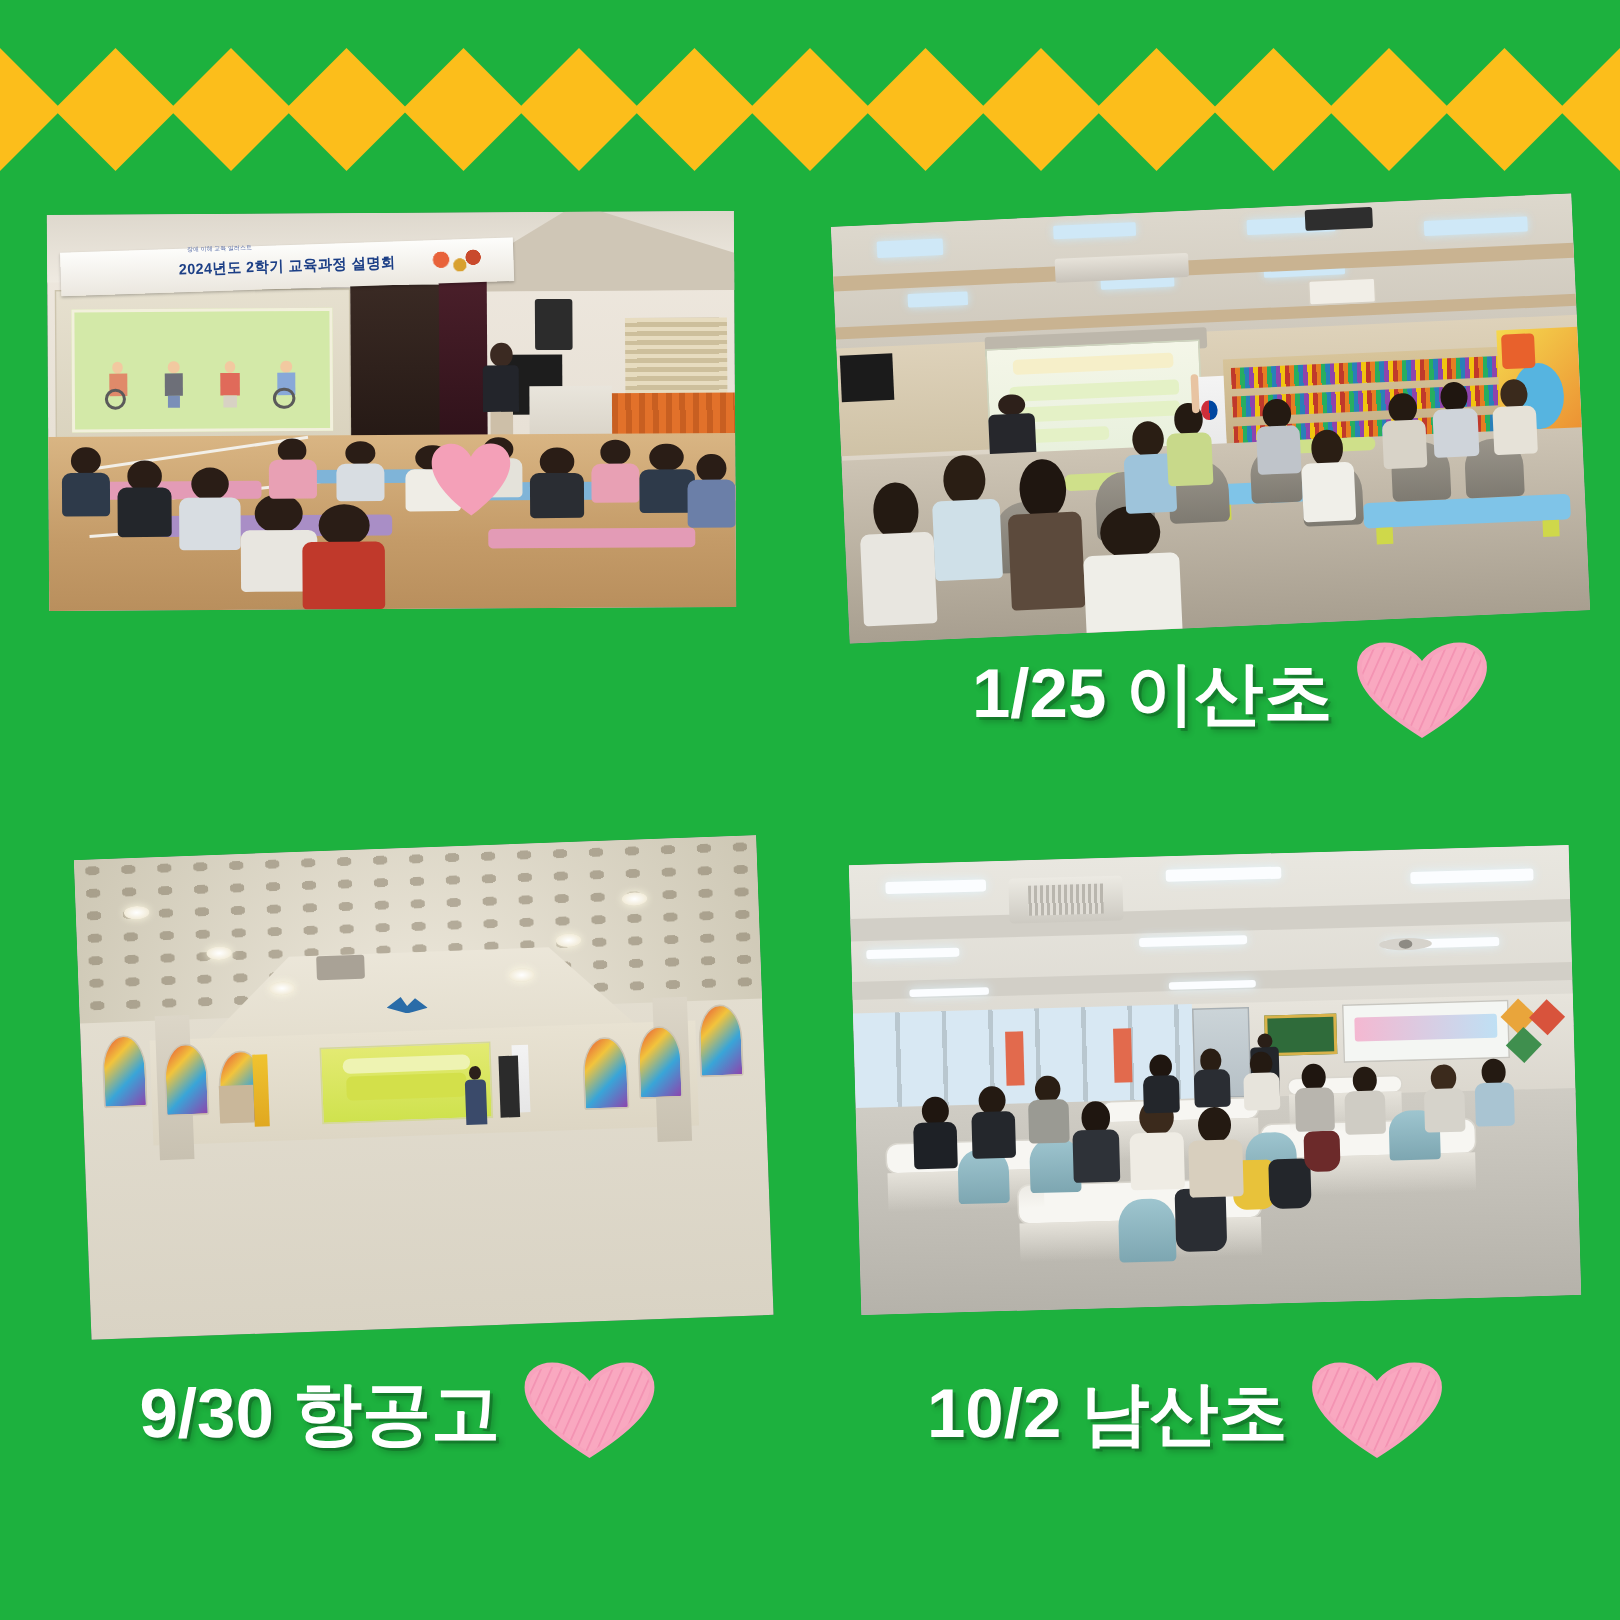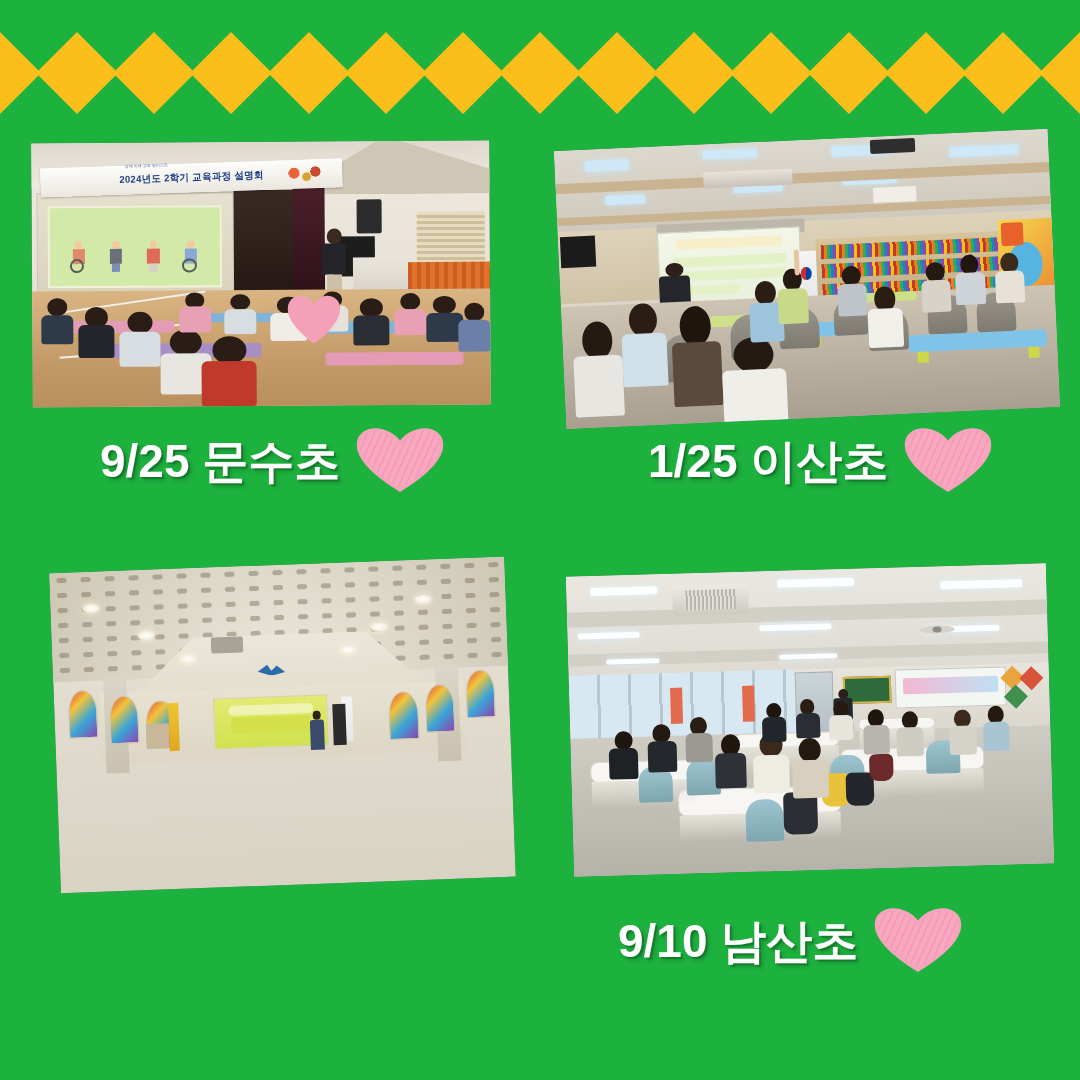--- a/index.html
+++ b/index.html
@@ -432,35 +432,20 @@
         <span class="banner-sub">&nbsp;</span>
         <span class="leaf"></span>
       </div>
       <div class="layer heart-sticker">
         <svg viewBox="0 0 100 92" width="100%" height="100%" aria-hidden="true">
           <path d="M50 90 C12 62 2 40 2 26 C2 10 14 2 26 2 C37 2 45 9 50 18 C55 9 63 2 74 2 C86 2 98 10 98 26 C98 40 88 62 50 90Z" fill="#F4A0B8"></path>
         </svg>
       </div>
     </div>
   </div>
-  <div class="caption" style="left:100px; top:428px;">
-    <span class="cap-text">9/25 문수초</span>
-    <span class="cap-heart">
-      <svg width="92" height="64" viewBox="0 0 100 72" aria-hidden="true">
-        <defs>
-          <pattern id="scr1" width="7" height="7" patternUnits="userSpaceOnUse" patternTransform="rotate(24)">
-            <line x1="0" y1="0" x2="0" y2="7" stroke="#EE7FA6" stroke-width="2.6"></line>
-          </pattern>
-        </defs>
-        <path id="hp1" d="M50 70 C13 47 3 30 3 19 C3 7 13 2 22 2 C33 2 44 8 50 17 C56 8 67 2 78 2 C87 2 97 7 97 19 C97 30 87 47 50 70Z" fill="#F9A8C0"></path>
-        <path d="M50 70 C13 47 3 30 3 19 C3 7 13 2 22 2 C33 2 44 8 50 17 C56 8 67 2 78 2 C87 2 97 7 97 19 C97 30 87 47 50 70Z" fill="url(#scr1)" opacity=".55"></path>
-        <path d="M50 70 C13 47 3 30 3 19 C3 7 13 2 22 2 C33 2 44 8 50 17 C56 8 67 2 78 2 C87 2 97 7 97 19 C97 30 87 47 50 70Z" fill="none" stroke="#F7A3BD" stroke-width="3.4"></path>
-      </svg>
-    </span>
-  </div>
 
   <div class="photo-card" id="p2">
     <div class="photo-inner">
       <div class="layer bg"></div>
       <div class="layer ceiling"></div>
       <div class="layer ctile" style="left:6%;top:4%;width:9%;height:4%"></div>
       <div class="layer ctile" style="left:30%;top:2%;width:11%;height:3.5%"></div>
       <div class="layer ctile" style="left:56%;top:3%;width:12%;height:3.5%"></div>
       <div class="layer ctile" style="left:80%;top:5%;width:14%;height:3.5%"></div>
       <div class="layer ctile" style="left:10%;top:17%;width:8%;height:3%"></div>
@@ -650,20 +635,35 @@
         <div class="stu" style="left:19%;top:66%;width:10%;height:38%"></div>
         <div class="stu" style="left:31%;top:60%;width:9.5%;height:36%"></div>
         <div class="stu" style="left:42%;top:66%;width:10%;height:38%"></div>
         <div class="stu" style="left:54%;top:60%;width:9.5%;height:36%"></div>
         <div class="stu" style="left:65%;top:66%;width:10%;height:38%"></div>
         <div class="stu" style="left:77%;top:61%;width:9.5%;height:36%"></div>
         <div class="stu" style="left:88%;top:66%;width:10%;height:38%"></div>
       </div>
     </div>
   </div>
+  <div class="caption" style="left:93px; top:908px;">
+    <span class="cap-text">9/30 항공고</span>
+    <span class="cap-heart">
+      <svg width="92" height="64" viewBox="0 0 100 72" aria-hidden="true">
+        <defs>
+          <pattern id="scr3" width="7" height="7" patternUnits="userSpaceOnUse" patternTransform="rotate(24)">
+            <line x1="0" y1="0" x2="0" y2="7" stroke="#EE7FA6" stroke-width="2.6"></line>
+          </pattern>
+        </defs>
+        <path d="M50 70 C13 47 3 30 3 19 C3 7 13 2 22 2 C33 2 44 8 50 17 C56 8 67 2 78 2 C87 2 97 7 97 19 C97 30 87 47 50 70Z" fill="#F9A8C0"></path>
+        <path d="M50 70 C13 47 3 30 3 19 C3 7 13 2 22 2 C33 2 44 8 50 17 C56 8 67 2 78 2 C87 2 97 7 97 19 C97 30 87 47 50 70Z" fill="url(#scr3)" opacity=".55"></path>
+        <path d="M50 70 C13 47 3 30 3 19 C3 7 13 2 22 2 C33 2 44 8 50 17 C56 8 67 2 78 2 C87 2 97 7 97 19 C97 30 87 47 50 70Z" fill="none" stroke="#F7A3BD" stroke-width="3.4"></path>
+      </svg>
+    </span>
+  </div>
 
   <div class="photo-card" id="p4">
     <div class="photo-inner">
       <div class="layer bg"></div>
       <div class="layer ceiling"></div>
       <div class="layer beam" style="left:0;top:12%;width:100%;height:5%"></div>
       <div class="layer beam" style="left:0;top:26%;width:100%;height:4%"></div>
       <div class="layer lamp" style="left:5%;top:4%;width:14%;height:2.5%"></div>
       <div class="layer lamp" style="left:44%;top:3%;width:16%;height:2.5%"></div>
       <div class="layer lamp" style="left:78%;top:5%;width:17%;height:2.5%"></div>
@@ -764,21 +764,21 @@
           <div class="kh" style="background:#3b2a1c"></div>
           <div class="kb" style="background:#d6d3cb"></div>
         </div>
       <div class="kid" style="left:86%;top:47%;width:5.5%;height:15%">
           <div class="kh" style="background:#241a12"></div>
           <div class="kb" style="background:#a9c4d2"></div>
         </div>
     </div>
   </div>
   <div class="caption" style="left:618px; top:908px;">
-    <span class="cap-text">9/10 남산초</span>
+    <span class="cap-text">10/2 남산초</span>
     <span class="cap-heart">
       <svg width="92" height="64" viewBox="0 0 100 72" aria-hidden="true">
         <defs>
           <pattern id="scr4" width="7" height="7" patternUnits="userSpaceOnUse" patternTransform="rotate(24)">
             <line x1="0" y1="0" x2="0" y2="7" stroke="#EE7FA6" stroke-width="2.6"></line>
           </pattern>
         </defs>
         <path d="M50 70 C13 47 3 30 3 19 C3 7 13 2 22 2 C33 2 44 8 50 17 C56 8 67 2 78 2 C87 2 97 7 97 19 C97 30 87 47 50 70Z" fill="#F9A8C0"></path>
         <path d="M50 70 C13 47 3 30 3 19 C3 7 13 2 22 2 C33 2 44 8 50 17 C56 8 67 2 78 2 C87 2 97 7 97 19 C97 30 87 47 50 70Z" fill="url(#scr4)" opacity=".55"></path>
         <path d="M50 70 C13 47 3 30 3 19 C3 7 13 2 22 2 C33 2 44 8 50 17 C56 8 67 2 78 2 C87 2 97 7 97 19 C97 30 87 47 50 70Z" fill="none" stroke="#F7A3BD" stroke-width="3.4"></path>

